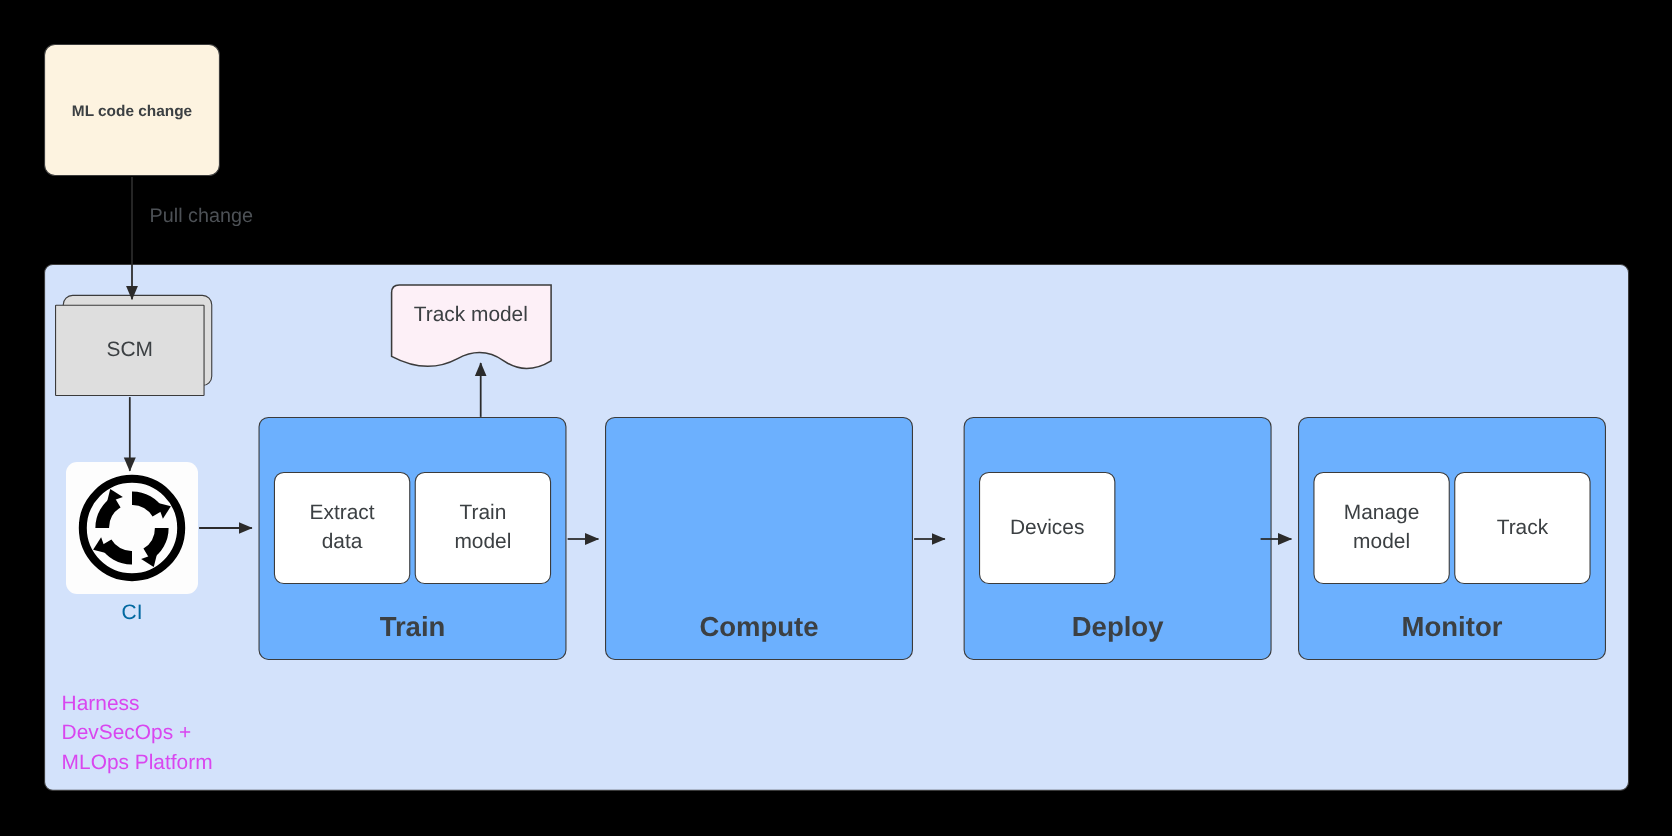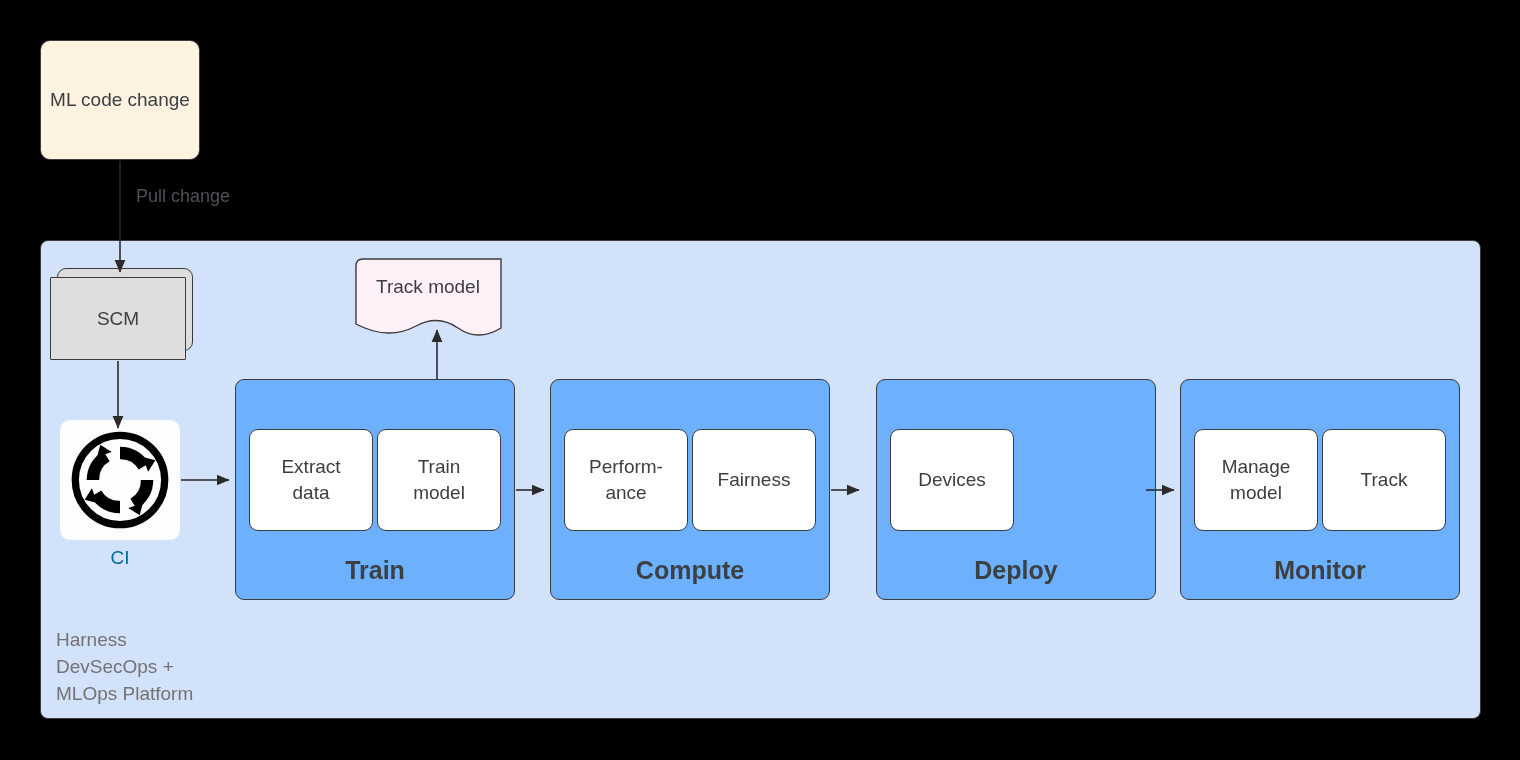--- a/index.html
+++ b/index.html
@@ -19,42 +19,43 @@
 
   
   .mlbox {
     left: 40px; top: 40px; width: 160px; height: 120px;
     background: #fdf3e0;
     border: 1.4px solid #3b3b3b;
     border-radius: 10px;
     display: flex; align-items: center; justify-content: center;
     text-align: center;
     color: #3c4043;
-    font-size: 19px;
+    font-size: 14px;
     line-height: 26px;
+    font-weight: bold;
   }
 
   
   .pr-label {
     left: 136px; top: 186px;
     color: #4d5156;
     font-size: 18px;
     white-space: nowrap;
   }
 
   
   .platform {
     left: 40px; top: 240px; width: 1441px; height: 479px;
     background: #d3e2fb;
     border: 1.4px solid #3b3b3b;
     border-radius: 8px;
   }
   .platform-label {
     left: 56px; top: 626px;
-    color: #737373;
+    color: #d946ef;
     font-size: 19px;
     line-height: 27px;
     white-space: pre-line;
   }
 
   
   .scm-back {
     left: 57px; top: 268px; width: 136px; height: 83px;
     background: #dddddd;
     border: 1.4px solid #3b3b3b;
@@ -181,29 +182,20 @@
       </div>
       <div class="card">
         <span style="white-space: pre-line;">Train
 model</span>
       </div>
     </div>
     <div class="stage-title">Train</div>
   </div>
 
   <div class="abs stage" style="left:550px;">
-    <div class="card-row">
-      <div class="card">
-        <span style="white-space: pre-line;">Perform-
-ance</span>
-      </div>
-      <div class="card">
-        <span>Fairness</span>
-      </div>
-    </div>
     <div class="stage-title">Compute</div>
   </div>
 
   <div class="abs stage" style="left:876px;">
     <div class="card-row">
       <div class="card">
         <span>Devices</span>
       </div>
     </div>
     <div class="stage-title">Deploy</div>

